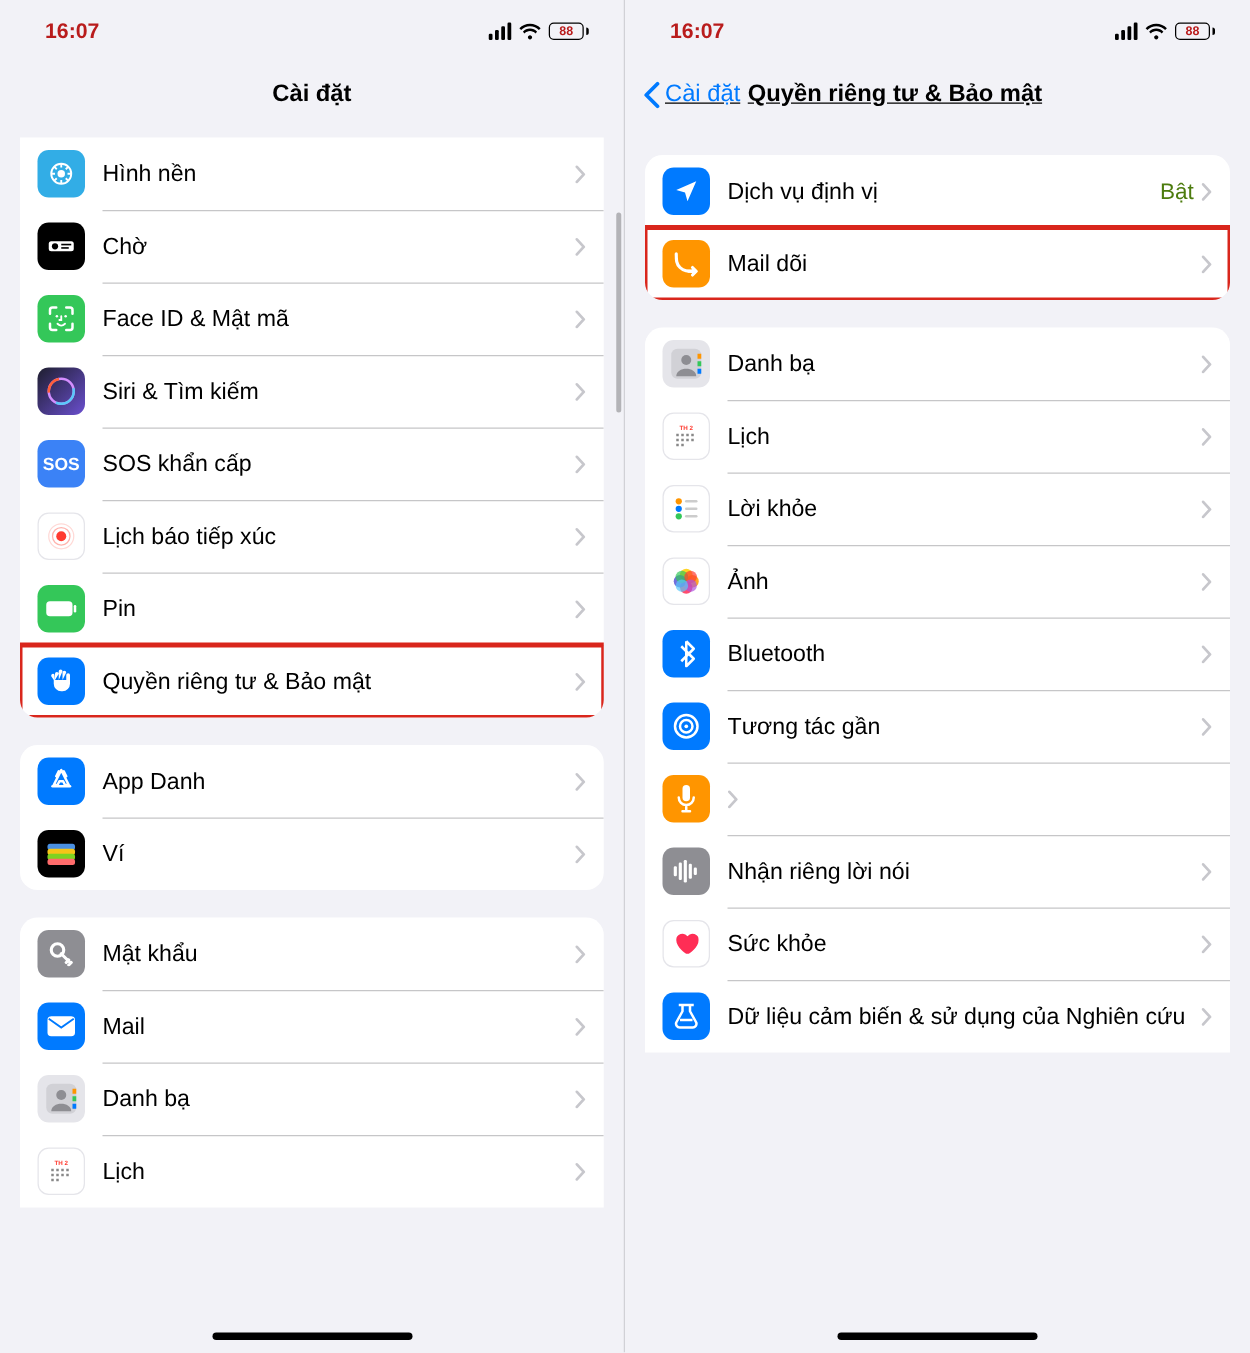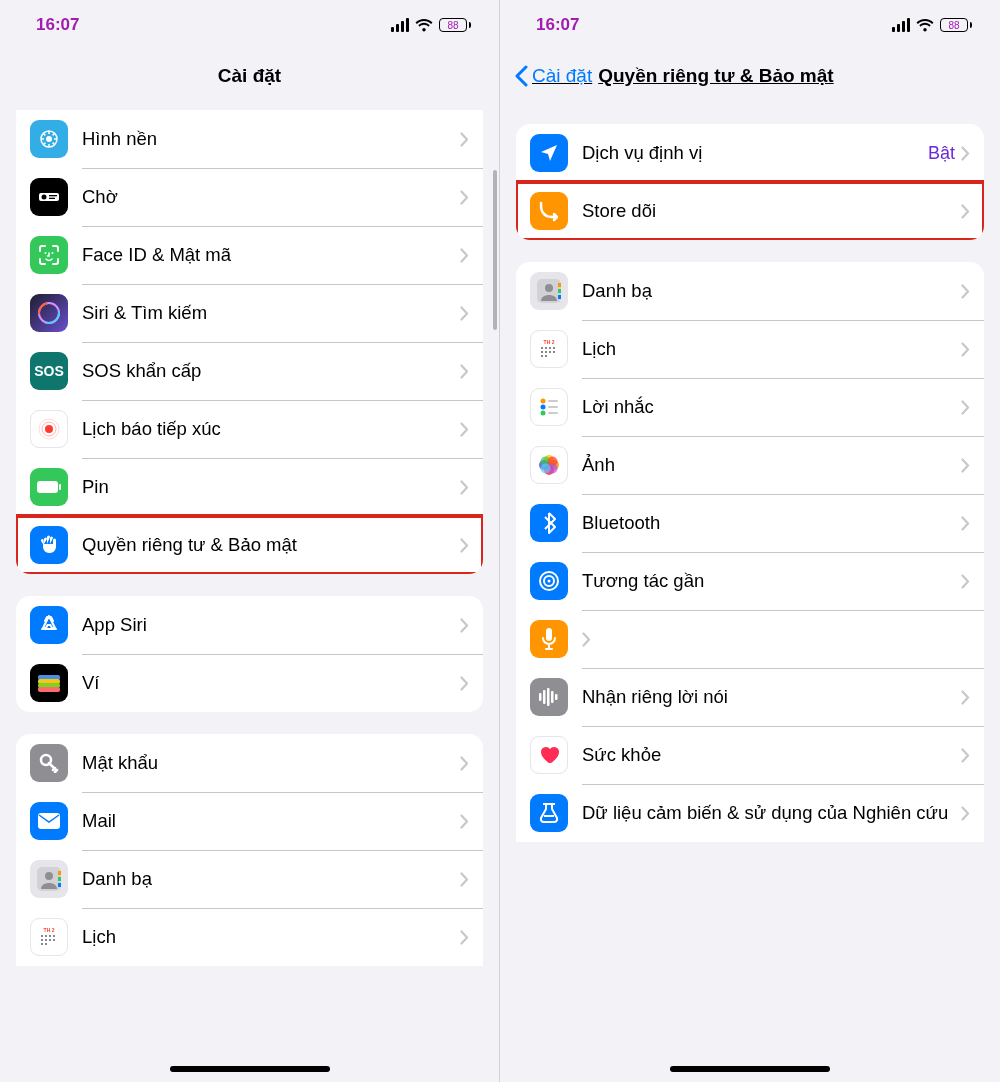--- a/index.html
+++ b/index.html
@@ -1,63 +1,63 @@
 <!DOCTYPE html>
 <html><head>
 <meta charset="utf-8">
 <style>
 * { margin:0; padding:0; box-sizing:border-box; font-family:-apple-system,"SF Pro Text","Helvetica Neue",Arial,sans-serif; }
 body { width:1000px; height:1082px; background:#f2f2f7; display:flex; overflow:hidden; }
 .screen { width:500px; height:1082px; background:#f2f2f7; position:relative; display:flex; flex-direction:column; }
 .screen.left { border-right:1px solid #d1d1d6; }
 
 
-.status-bar { height:50px; display:flex; align-items:center; padding:0 28px 0 36px; justify-content:space-between; font-size:17px; font-weight:600; color:#a21caf; }
+.status-bar { height:50px; display:flex; align-items:center; padding:0 28px 0 36px; justify-content:space-between; font-size:17px; font-weight:600; color:#b91c1c; }
 .status-right { display:flex; align-items:center; gap:6px; }
 .sig-bars { display:flex; align-items:flex-end; gap:2px; }
 .sig-bars span { width:3px; background:#000; border-radius:1px; display:block; }
 .sig-bars span:nth-child(1){height:5px;} .sig-bars span:nth-child(2){height:8px;} .sig-bars span:nth-child(3){height:11px;} .sig-bars span:nth-child(4){height:14px;}
 .wifi-ico svg { width:18px; height:14px; display:block; }
 .batt { display:flex; align-items:center; gap:2px; }
 .batt-body { width:28px; height:14px; border:1.5px solid #000; border-radius:4px; position:relative; display:flex; align-items:center; justify-content:center; }
-.batt-body span { font-size:10px; font-weight:400; }
+.batt-body span { font-size:10px; font-weight:700; }
 .batt-tip { width:2px; height:6px; background:#000; border-radius:0 2px 2px 0; }
 
 
 .nav-header { height:52px; display:flex; align-items:center; position:relative; padding:0 14px;text-decoration:underline; }
 .nav-title-center { position:absolute; left:0; right:0; text-align:center; font-size:19px; font-weight:600; color:#000; }
 .nav-back { display:flex; align-items:center; color:#007aff; font-size:19px; z-index:2; }
 .nav-back svg { width:14px; height:22px; margin-right:4px; }
 .nav-title-right { font-size:19px; font-weight:600; color:#000; margin-left:6px; }
 
 
 .content { flex:1; overflow:hidden; padding:0 16px; }
 .group { background:#fff; border-radius:14px; margin-top:22px; overflow:hidden; }
 .group.first-partial { margin-top:8px; border-top-left-radius:0; border-top-right-radius:0; }
 .group.cut-bottom { border-bottom-left-radius:0; border-bottom-right-radius:0; }
 .row { display:flex; align-items:center; min-height:58px; padding:0 14px 0 14px; position:relative; cursor:pointer; }
 .row .divider { position:absolute; left:66px; right:0; bottom:0; height:0.5px; background:#c6c6c8; }
 .icon-box { width:38px; height:38px; border-radius:9px; display:flex; align-items:center; justify-content:center; flex-shrink:0; margin-right:14px; }
 .row-label { flex:1; font-size:18.5px; color:#000; line-height:1.25; padding-right:6px; }
-.row-value { font-size:18px; color:#6d28d9; margin-right:6px; }
+.row-value { font-size:18px; color:#4d7c0f; margin-right:6px; }
 .chev { color:#c7c7cc; flex-shrink:0; }
 .chev svg { width:9px; height:15px; display:block; }
 
 
 .highlight { outline:4px solid #d9261c; outline-offset:-2px; }
 
 
 .scroll-hint { position:absolute; right:2px; top:170px; width:4px; height:160px; background:#b3b3b7; border-radius:2px; }
 
 
 .home-ind { position:absolute; bottom:10px; left:50%; transform:translateX(-50%); width:160px; height:6px; background:#000; border-radius:3px; }
 
 
 .bg-blue{background:#007aff;} .bg-black{background:#000;} .bg-green{background:#34c759;}
-.bg-red{background:#0f766e;} .bg-white{background:#fff;border:0.5px solid #e5e5ea;}
+.bg-red{background:#3b82f6;} .bg-white{background:#fff;border:0.5px solid #e5e5ea;}
 .bg-gray{background:#8e8e93;} .bg-orange{background:#ff9500;} .bg-cyan{background:#32ade6;}
 .bg-purple-grad{background:linear-gradient(135deg,#1e1e2e,#6a4fcf);}
 .bg-lgray{background:#e5e5ea;}
 
 
 .glyph { color:#fff; font-size:20px; font-weight:500; }
 </style>
 </head>
 <body>
 
@@ -213,21 +213,21 @@
         </div>
       </div>
       <div class="group">
         <div class="row">
           <div class="icon-box bg-blue">
             <svg width="26" height="26" viewBox="0 0 26 26">
               <path d="M13 4l-6 12h3l1.5-3h3l1.5 3h3L13 4z M11 5l-2 4 M15 5l2 4" stroke="#fff" stroke-width="2" fill="none" stroke-linecap="round" stroke-linejoin="round"></path>
               <path d="M6 17h14" stroke="#fff" stroke-width="2" stroke-linecap="round"></path>
             </svg>
           </div>
-          <div class="row-label">App Siri</div>
+          <div class="row-label">App Danh</div>
           <div class="chev">
             <svg viewBox="0 0 9 15">
               <path d="M1.5 1.5 L7 7.5 L1.5 13.5" stroke="#c7c7cc" stroke-width="2.2" fill="none" stroke-linecap="round" stroke-linejoin="round"></path>
             </svg>
           </div>
           <div class="divider"></div>
         </div>
         <div class="row noline">
           <div class="icon-box bg-black">
             <svg width="26" height="20" viewBox="0 0 26 20">
@@ -376,21 +376,21 @@
         </div>
         <div class="row highlight noline">
           <div class="icon-box bg-orange">
             <svg width="22" height="22" viewBox="0 0 22 22">
               <path d="M3 3c0 5 0 8 3 11s6 3 11 3" stroke="#fff" stroke-width="2.5" fill="none" stroke-linecap="round"></path>
               <path d="M14 13l4 4-4 4M14 21l4-4" stroke="#fff" stroke-width="0" fill="none"></path>
               <path d="M17 14v6l-3-3z M17 20l3-3-3-3" fill="#fff"></path>
               <path d="M13 17 h5 M16 14 l3 3 l-3 3" stroke="#fff" stroke-width="2.5" fill="none" stroke-linecap="round" stroke-linejoin="round"></path>
             </svg>
           </div>
-          <div class="row-label">Store dõi</div>
+          <div class="row-label">Mail dõi</div>
           <div class="chev">
             <svg viewBox="0 0 9 15">
               <path d="M1.5 1.5 L7 7.5 L1.5 13.5" stroke="#c7c7cc" stroke-width="2.2" fill="none" stroke-linecap="round" stroke-linejoin="round"></path>
             </svg>
           </div>
         </div>
       </div>
       <div class="group cut-bottom">
         <div class="row">
           <div class="icon-box bg-lgray">
@@ -440,21 +440,21 @@
           <div class="icon-box bg-white">
             <svg width="24" height="24" viewBox="0 0 24 24">
               <circle cx="6" cy="6" r="2.5" fill="#ff9500"></circle>
               <rect x="11" y="5" width="10" height="2" rx="1" fill="#ccc"></rect>
               <circle cx="6" cy="12" r="2.5" fill="#007aff"></circle>
               <rect x="11" y="11" width="10" height="2" rx="1" fill="#ccc"></rect>
               <circle cx="6" cy="18" r="2.5" fill="#34c759"></circle>
               <rect x="11" y="17" width="10" height="2" rx="1" fill="#ccc"></rect>
             </svg>
           </div>
-          <div class="row-label">Lời nhắc</div>
+          <div class="row-label">Lời khỏe</div>
           <div class="chev">
             <svg viewBox="0 0 9 15">
               <path d="M1.5 1.5 L7 7.5 L1.5 13.5" stroke="#c7c7cc" stroke-width="2.2" fill="none" stroke-linecap="round" stroke-linejoin="round"></path>
             </svg>
           </div>
           <div class="divider"></div>
         </div>
         <div class="row">
           <div class="icon-box bg-white">
             <svg width="26" height="26" viewBox="0 0 26 26">

